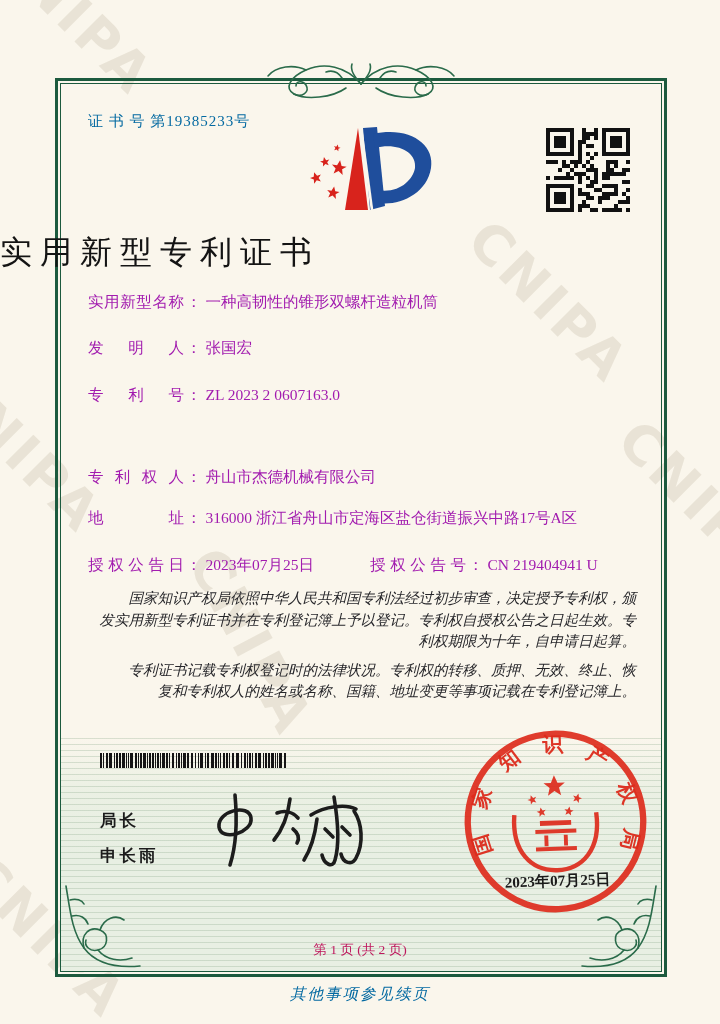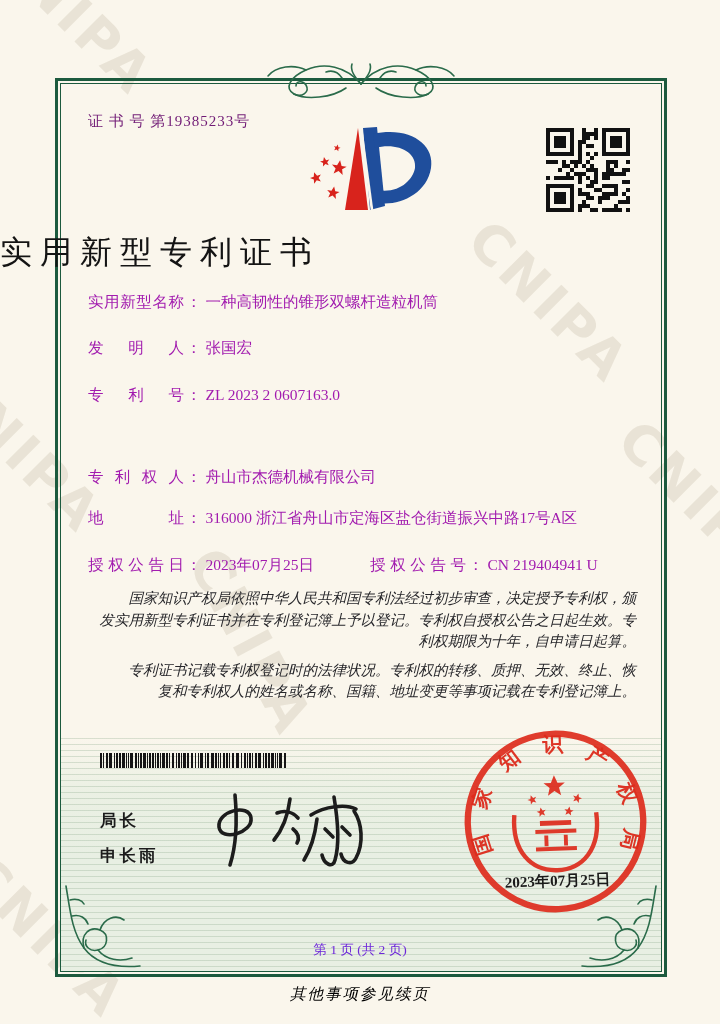--- a/index.html
+++ b/index.html
@@ -24,21 +24,21 @@
     position:absolute;left:3px;right:3px;bottom:3px;height:233px;
     background:
       repeating-linear-gradient(180deg, rgba(138,168,138,.30) 0 1px, rgba(0,0,0,0) 1px 6px),
       linear-gradient(180deg, rgba(232,239,226,0) 0px, rgba(232,239,226,.85) 55px, #e8efe3 120px);
   }
   .ornament-top{position:absolute;left:50%;top:-27px;transform:translateX(-50%);z-index:2;}
   .corner{position:absolute;z-index:2;}
   .corner.bl{left:2px;bottom:2px;}
   .corner.br{right:2px;bottom:2px;transform:scaleX(-1);}
   
-  .cert-no{position:absolute;left:88px;top:112px;font-size:15px;letter-spacing:1px;color:#701a75;z-index:2;}
+  .cert-no{position:absolute;left:88px;top:112px;font-size:15px;letter-spacing:1px;color:#0369a1;z-index:2;}
   .logo{position:absolute;left:285px;top:118px;z-index:2;}
   .qr{position:absolute;left:546px;top:128px;z-index:2;}
   .title{
     position:absolute;left:0;right:0;top:231px;
     font-size:32px;font-weight:400;letter-spacing:8px;color:#141414;z-index:2;
   }
   
   .frow{position:absolute;left:88px;width:572px;font-size:15.5px;color:#a21caf;white-space:nowrap;z-index:2;}
   .flabel{display:inline-block;width:96px;text-align:justify;text-align-last:justify;vertical-align:bottom;}
   .fcolon{margin:0 4px 0 2px;}
@@ -51,23 +51,23 @@
   .body-text p{margin:0 0 7px 0;text-indent:2em;}
   
   .barcode{position:absolute;left:100px;top:753px;z-index:2;}
   .signer{position:absolute;left:100px;top:810px;z-index:3;
     font-family:Liberation Mono, monospace;font-size:16.5px;
     font-weight:600;letter-spacing:3px;color:#1c1c1c;}
   .signer div{margin-bottom:13px;}
   .signature{position:absolute;left:205px;top:785px;z-index:3;}
   .seal{position:absolute;left:458px;top:724px;z-index:4;transform:rotate(-2deg);}
   
-  .page-num{position:absolute;left:0;right:0;top:941px;text-align:center;font-size:13.5px;color:#6d28d9;z-index:3;}
+  .page-num{position:absolute;left:0;right:0;top:941px;text-align:center;font-size:13.5px;color:#be185d;z-index:3;}
   .cont-note{position:absolute;left:0;right:0;top:984px;text-align:center;font-size:15.5px;
-    letter-spacing:2px;font-style:italic;color:#000000;z-index:2;}
+    letter-spacing:2px;font-style:italic;color:#0369a1;z-index:2;}
 </style>
 </head>
 <body>
 
 <div class="page">
 
   <span class="wm" style="left:-28px;top:-18px;transform:rotate(45deg);">CNIPA</span>
   <span class="wm" style="left:448px;top:270px;transform:rotate(45deg);">CNIPA</span>
   <span class="wm" style="left:-80px;top:420px;transform:rotate(45deg);">CNIPA</span>
   <span class="wm" style="left:150px;top:610px;transform:rotate(62deg);">CNIPA</span>

